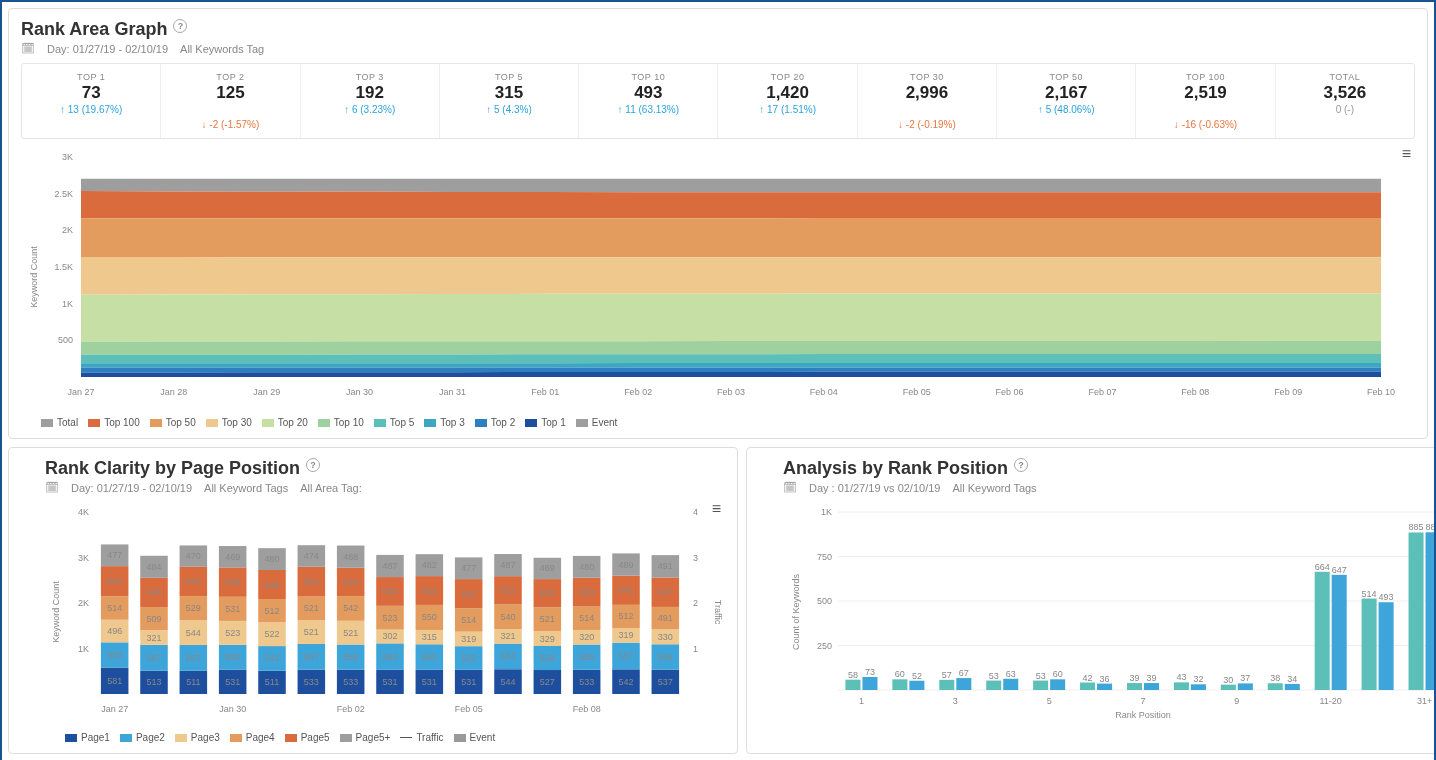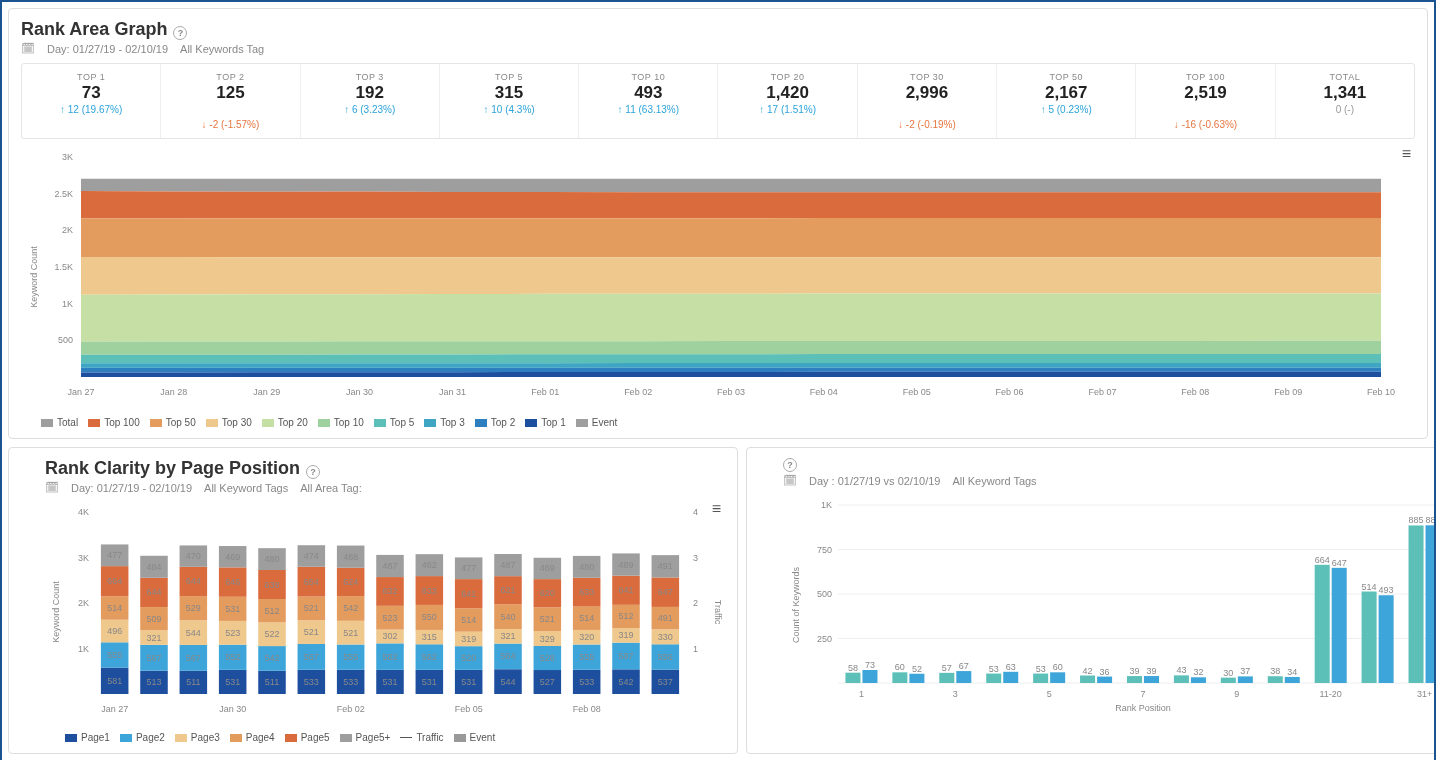--- a/index.html
+++ b/index.html
@@ -1,18 +1,18 @@
 <!DOCTYPE html>
 <html><head>
 <meta charset="utf-8">
 <style>
 * { box-sizing: border-box; margin: 0; padding: 0; }
 body { font-family: -apple-system, Arial, sans-serif; background: #fff; padding: 6px; border: 2px solid #1a5490; }
 .panel { border: 1px solid #ddd; border-radius: 4px; padding: 10px 12px; background: #fff; margin-bottom: 8px; }
-.panel-title { font-size: 18px; font-weight: 600; color: #333; display: flex; align-items: flex-end; gap: 6px; }
+.panel-title { font-size: 18px; font-weight: 600; color: #333; display: flex; align-items: flex-start; gap: 6px; }
 .help-icon { display:inline-flex; width:14px; height:14px; border:1px solid #aaa; border-radius:50%; font-size:9px; color:#888; align-items:center; justify-content:center; }
 .panel-sub { font-size: 11px; color: #888; display: flex; gap: 12px; align-items: center; margin-top: 2px; }
 .cal-icon { font-size: 11px; color: #888; }
 .stats-row { display: flex; border: 1px solid #e5e5e5; border-radius: 3px; margin-top: 8px; }
 .stat { flex: 1; text-align: center; padding: 8px 4px; border-right: 1px solid #eee; }
 .stat:last-child { border-right: none; }
 .stat-label { font-size: 9px; color: #888; letter-spacing: 0.5px; }
 .stat-value { font-size: 17px; font-weight: 700; color: #222; margin: 1px 0; }
 .stat-change { font-size: 10px; }
 .up { color: #2ca3db; }
@@ -39,65 +39,65 @@
   </div>
   <div class="panel-sub">
     <span class="cal-icon">🗓</span>
     <span>Day: 01/27/19 - 02/10/19</span>
     <span>All Keywords Tag</span>
   </div>
   <div class="stats-row" id="stats-row">
       <div class="stat">
         <div class="stat-label">TOP 1</div>
   <div class="stat-value">73</div>
-  <div class="stat-change up arrow-up">12 (19.67%)</div>
+  <div class="stat-change up arrow-up">13 (19.67%)</div>
       </div>
       <div class="stat">
         <div class="stat-label">TOP 2</div>
   <div class="stat-value">125</div>
   <div class="stat-change down arrow-down">-2 (-1.57%)</div>
       </div>
       <div class="stat">
         <div class="stat-label">TOP 3</div>
   <div class="stat-value">192</div>
   <div class="stat-change up arrow-up">6 (3.23%)</div>
       </div>
       <div class="stat">
         <div class="stat-label">TOP 5</div>
   <div class="stat-value">315</div>
-  <div class="stat-change up arrow-up">10 (4.3%)</div>
+  <div class="stat-change up arrow-up">5 (4.3%)</div>
       </div>
       <div class="stat">
         <div class="stat-label">TOP 10</div>
   <div class="stat-value">493</div>
   <div class="stat-change up arrow-up">11 (63.13%)</div>
       </div>
       <div class="stat">
         <div class="stat-label">TOP 20</div>
   <div class="stat-value">1,420</div>
   <div class="stat-change up arrow-up">17 (1.51%)</div>
       </div>
       <div class="stat">
         <div class="stat-label">TOP 30</div>
   <div class="stat-value">2,996</div>
   <div class="stat-change down arrow-down">-2 (-0.19%)</div>
       </div>
       <div class="stat">
         <div class="stat-label">TOP 50</div>
   <div class="stat-value">2,167</div>
-  <div class="stat-change up arrow-up">5 (0.23%)</div>
+  <div class="stat-change up arrow-up">5 (48.06%)</div>
       </div>
       <div class="stat">
         <div class="stat-label">TOP 100</div>
   <div class="stat-value">2,519</div>
   <div class="stat-change down arrow-down">-16 (-0.63%)</div>
       </div>
       <div class="stat">
         <div class="stat-label">TOTAL</div>
-  <div class="stat-value">1,341</div>
+  <div class="stat-value">3,526</div>
   <div class="stat-change neutral">0 (-)</div>
       </div>
     </div>
   <div class="chart-wrap">
     <span class="menu-icon">≡</span>
     <svg id="area-svg" width="1380" height="260">
         <text x="52" y="233" text-anchor="end"></text>
         <text x="52" y="196.33333333333334" text-anchor="end">500</text>
         <text x="52" y="159.66666666666669" text-anchor="end">1K</text>
         <text x="52" y="123" text-anchor="end">1.5K</text>
@@ -425,20 +425,21 @@
           <div class="lg">
             <span class="sw" style="background:#999"></span>
             <span>Event</span>
           </div>
         </div>
     </div>
   </div>
 
   <div class="panel">
     <div class="panel-title">
+      <span>Analysis by Rank Position</span>
       <span class="help-icon">?</span>
     </div>
     <div class="panel-sub">
       <span class="cal-icon">🗓</span>
       <span>Day : 01/27/19 vs 02/10/19</span>
       <span>All Keyword Tags</span>
     </div>
     <div class="chart-wrap">
       <span class="menu-icon">≡</span>
       <svg id="analysis-svg" width="680" height="220">

